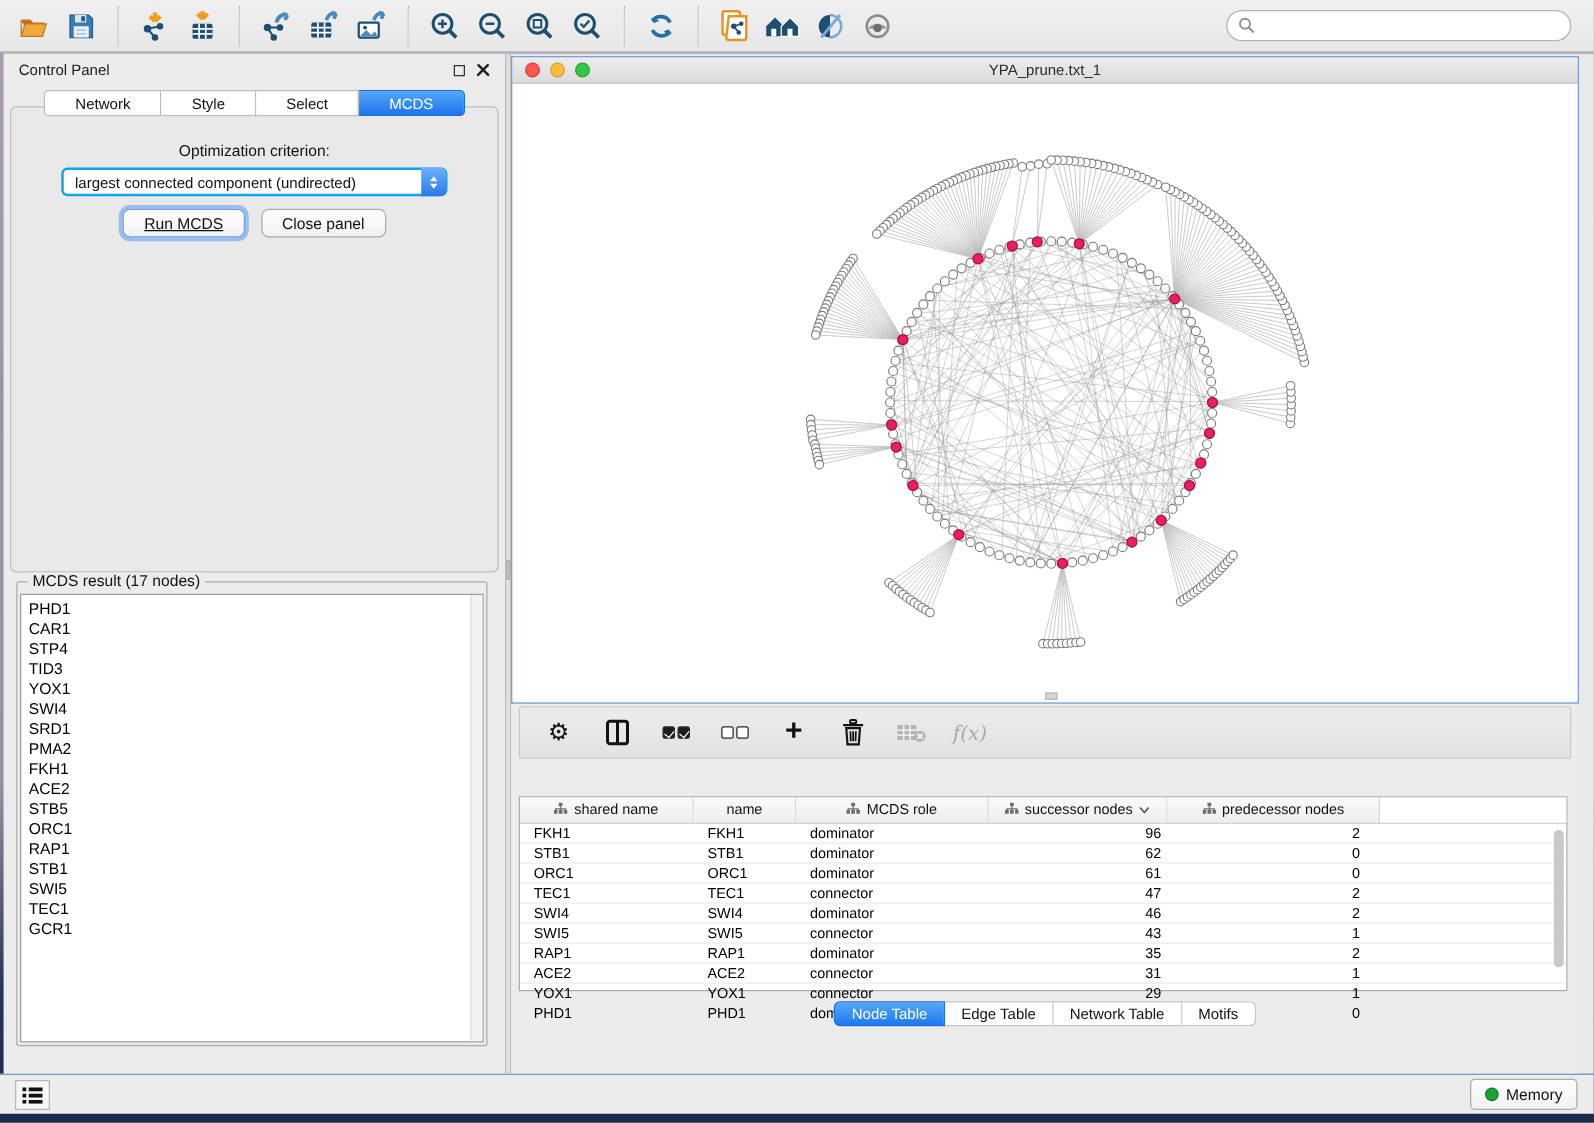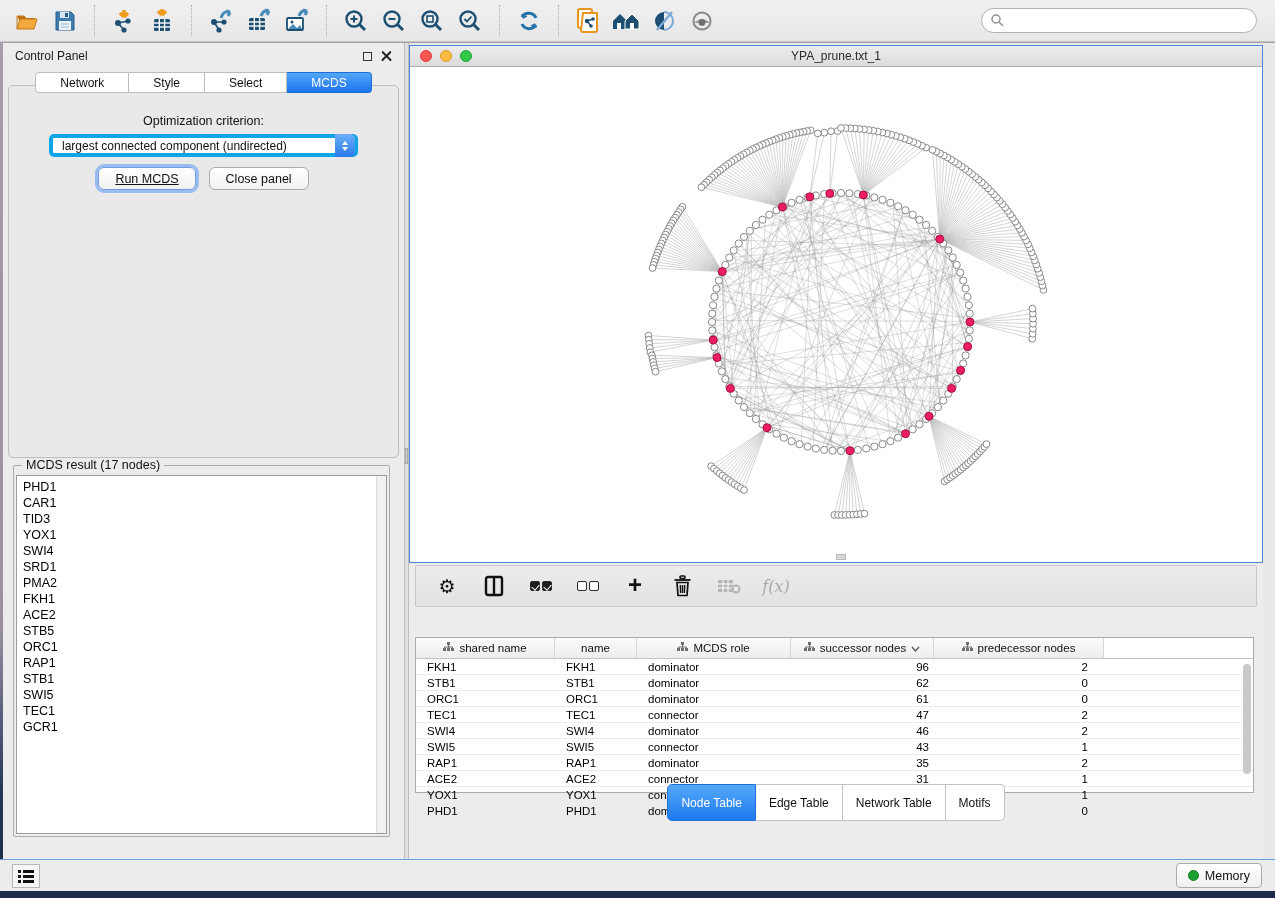--- a/index.html
+++ b/index.html
@@ -39,21 +39,21 @@
   .tabbtn { height:21px; background:#fff; border:1px solid #bdbdbd; border-left:none;
     font-size:12px; color:#111; display:flex; align-items:center; justify-content:center; padding:0 24px; }
   .tabbtn:first-child { border-left:1px solid #bdbdbd; border-radius:4px 0 0 4px; }
   .tabbtn:last-child { border-radius:0 4px 4px 0; }
   .tabbtn.active { background:linear-gradient(#53a7f8,#1d73ee); border-color:#1d6fd8; color:#fff; }
 
   .cp-content { position:absolute; left:5px; right:5px; top:42px; height:373px;
     background:#e9e9e9; border:1px solid #bdbdbd; border-radius:5px; }
   .opt-label { margin-top:28px; text-align:center; font-size:12.5px; color:#111; }
   .dropdown { position:absolute; left:40px; right:40px; top:48px; height:23px; background:#fff;
-    border:4px solid #0ea5e9; border-radius:5px; display:flex; align-items:center; }
+    border:2px solid #0ea5e9; border-radius:5px; display:flex; align-items:center; }
   .dropdown-value { flex:1; font-size:12px; color:#111; padding-left:9px; white-space:nowrap; overflow:hidden; }
   .dropdown-stepper { width:20px; height:23px; margin:-1px -1px -1px 0; border-radius:0 5px 5px 0;
     background:linear-gradient(#6cb0f9,#2a7ae9); display:flex; flex-direction:column; align-items:center; justify-content:center; gap:2px; }
   .chev-up { width:0;height:0;border-left:3.5px solid transparent;border-right:3.5px solid transparent;border-bottom:4.5px solid #fff; }
   .chev-dn { width:0;height:0;border-left:3.5px solid transparent;border-right:3.5px solid transparent;border-top:4.5px solid #fff; }
   .cp-buttons { position:absolute; top:81px; left:0; width:100%; display:flex; justify-content:center; gap:13px; }
   .pushbtn { height:23px; background:linear-gradient(#ffffff,#f1f1f1); border:1px solid #ababab;
     border-radius:6px; font-size:12.5px; color:#111; padding:0 16px;
     font-family:"Liberation Sans",sans-serif; }
   .pushbtn.focused { box-shadow:0 0 0 3px rgba(77,144,245,.5); border-color:#6f9fe0;text-decoration:underline; }
@@ -110,21 +110,21 @@
   .th.filler { background:#fff; border-right:none; flex:1; }
   .tcol-0{width:139px}.tcol-1{width:82px}.tcol-2{width:154px}.tcol-3{width:143px}.tcol-4{width:170px}
   .tbody .trow { display:flex; height:16px; align-items:center; border-bottom:1px solid #ececec; }
   .td { font-size:11.5px; color:#000; white-space:nowrap; }
   .td.l { padding-left:11px; } .td.r { text-align:right; }
   .td.tcol-3 { padding-right:5px; } .td.tcol-4 { padding-right:16px; }
   .table-scrollbar { position:absolute; right:1px; top:24px; width:10px; bottom:2px; }
   .table-thumb { position:absolute; left:1px; top:2px; width:8px; height:110px; border-radius:4px; background:#c9c9c9; }
 
   .tp-tabs { position:absolute; left:0; right:0; bottom:38px; display:flex; justify-content:center; }
-  .tp-tab { height:37px; background:#fff; border:1px solid #c2c2c2; border-left:none; font-size:12px; color:#111;
+  .tp-tab { height:20px; background:#fff; border:1px solid #c2c2c2; border-left:none; font-size:12px; color:#111;
     display:flex; align-items:center; padding:0 13px; }
   .tp-tab:first-child { border-left:1px solid #c2c2c2; border-radius:5px 0 0 5px; }
   .tp-tab:last-child { border-radius:0 5px 5px 0; }
   .tp-tab.active { background:linear-gradient(#55a8f8,#1e79f0); border-color:#1d6fd8; color:#fff; }
 
   
   .statusbar { position:absolute; left:0; right:0; top:859px; height:32px; background:#ececec;
     border-top:1px solid #6fa0d8; display:flex; align-items:center; }
   .status-list-btn { margin-left:12px; width:28px; height:24px; background:#f6f6f6; border:1px solid #b7b7b7;
     display:flex; align-items:center; justify-content:center; }
@@ -342,20 +342,21 @@
           <button class="pushbtn focused">Run MCDS</button>
           <button class="pushbtn">Close panel</button>
         </div>
       </div>
       <div class="groupbox">
         <span class="groupbox-legend">MCDS result (17 nodes)</span>
         <div class="mcds-list">
           <div class="mcds-items">
               <div class="mcds-item">PHD1</div>
               <div class="mcds-item">CAR1</div>
+              <div class="mcds-item">STP4</div>
               <div class="mcds-item">TID3</div>
               <div class="mcds-item">YOX1</div>
               <div class="mcds-item">SWI4</div>
               <div class="mcds-item">SRD1</div>
               <div class="mcds-item">PMA2</div>
               <div class="mcds-item">FKH1</div>
               <div class="mcds-item">ACE2</div>
               <div class="mcds-item">STB5</div>
               <div class="mcds-item">ORC1</div>
               <div class="mcds-item">RAP1</div>

